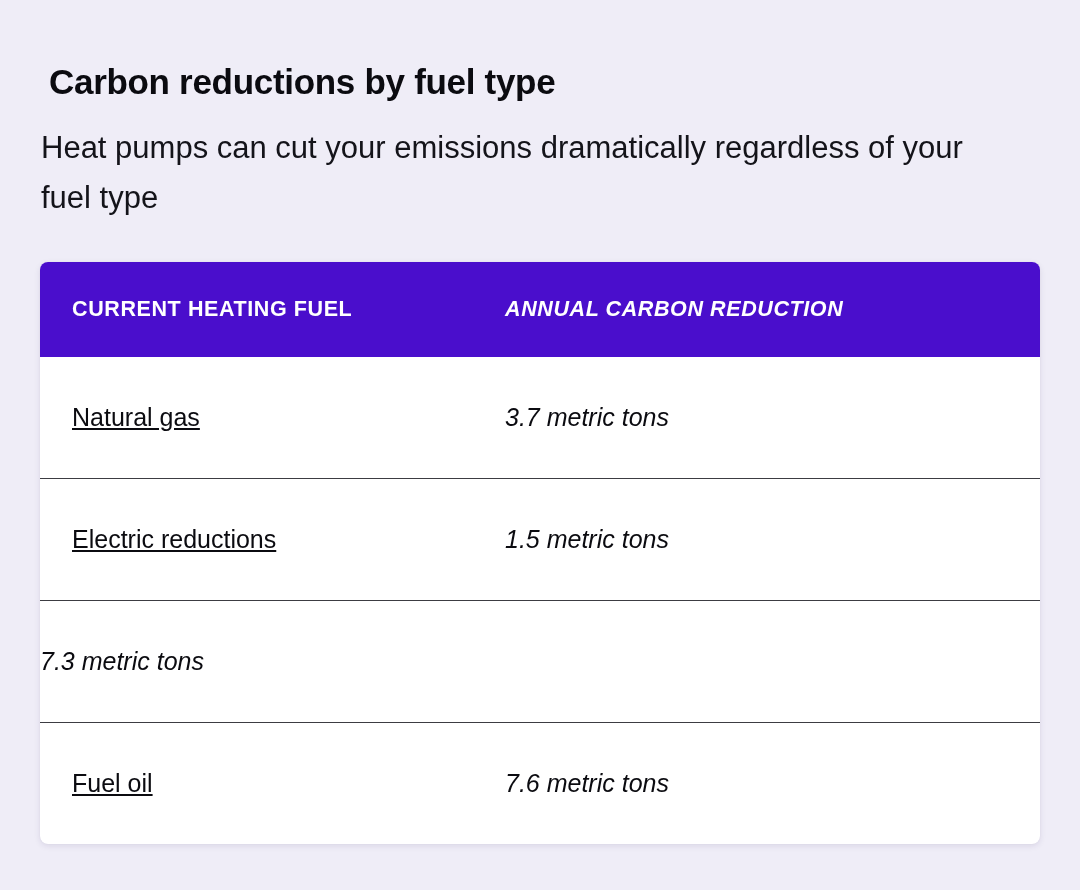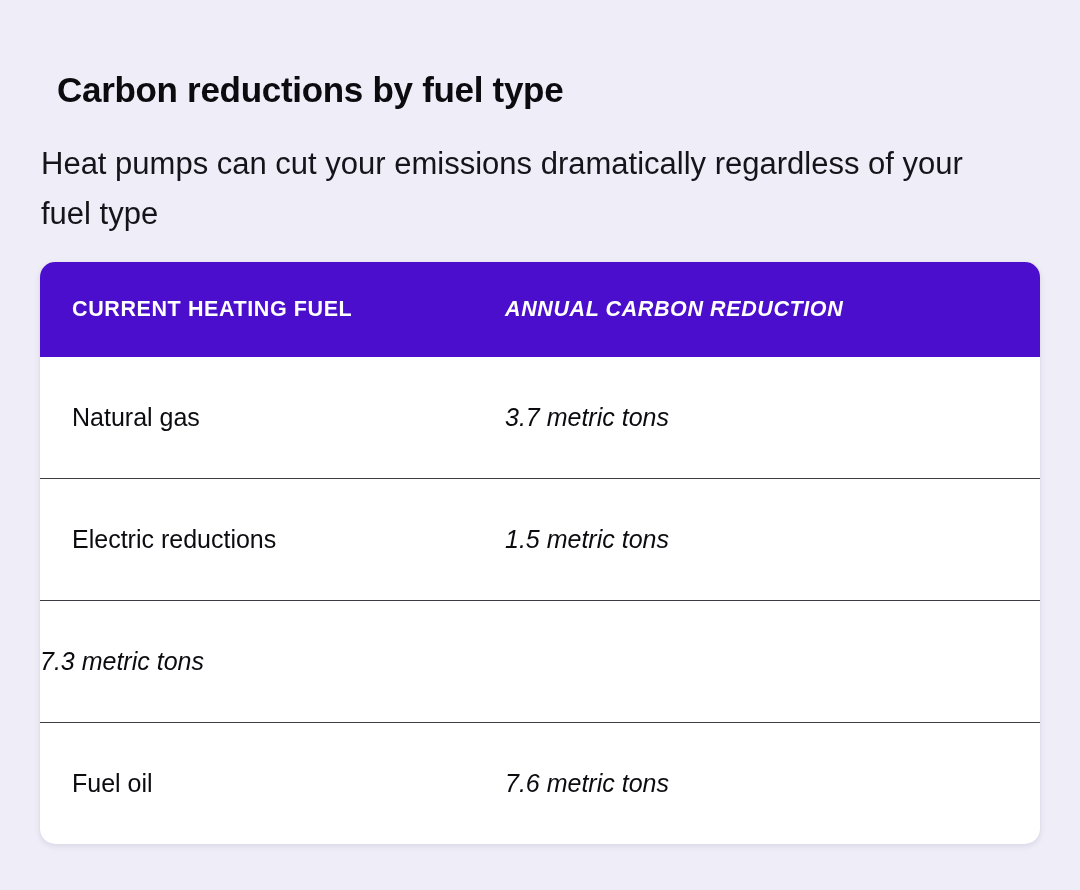--- a/index.html
+++ b/index.html
@@ -24,21 +24,21 @@
 
   
   .heading-block {
     position: absolute;
     left: 41px;
     top: 52px;
     width: 990px;
   }
 
   .page-title {
-    margin: 16px;
+    margin: 8px;
     font-size: 35px;
     line-height: 44px;
     font-weight: 700;
     letter-spacing: -0.3px;
     color: #0b0b10;
   }
 
   .page-subtitle {
     margin: 0;
     padding-top: 11px;
@@ -49,21 +49,21 @@
     max-width: 975px;
   }
 
   
   .table-card {
     position: absolute;
     left: 40px;
     top: 262px;
     width: 1000px;
     background: #ffffff;
-    border-radius: 15px;
+    border-radius: 8px;
     box-shadow: 0 2px 6px rgba(40, 20, 90, 0.10),
                 0 0 1px rgba(40, 20, 90, 0.10);
     overflow: hidden;
   }
 
   .table-head {
     display: flex;
     background: #4a0ecc;
     height: 95px;
     align-items: center;
@@ -91,21 +91,21 @@
   }
   .table-row:first-child { border-top: none; }
 
   .td {
     font-size: 25px;
     font-weight: 400;
     color: #0b0b10;
     white-space: nowrap;
   }
 
-  .td.col-1 { padding-left: 32px; }
+  .td.col-1 { padding-left: 32px; text-decoration: underline; }
 </style>
 </head>
 <body>
 
 <div class="page">
 
   <div class="heading-block">
     <h1 class="page-title">Carbon reductions by fuel type</h1>
     <p class="page-subtitle">Heat pumps can cut your emissions dramatically regardless of your fuel type</p>
   </div>

